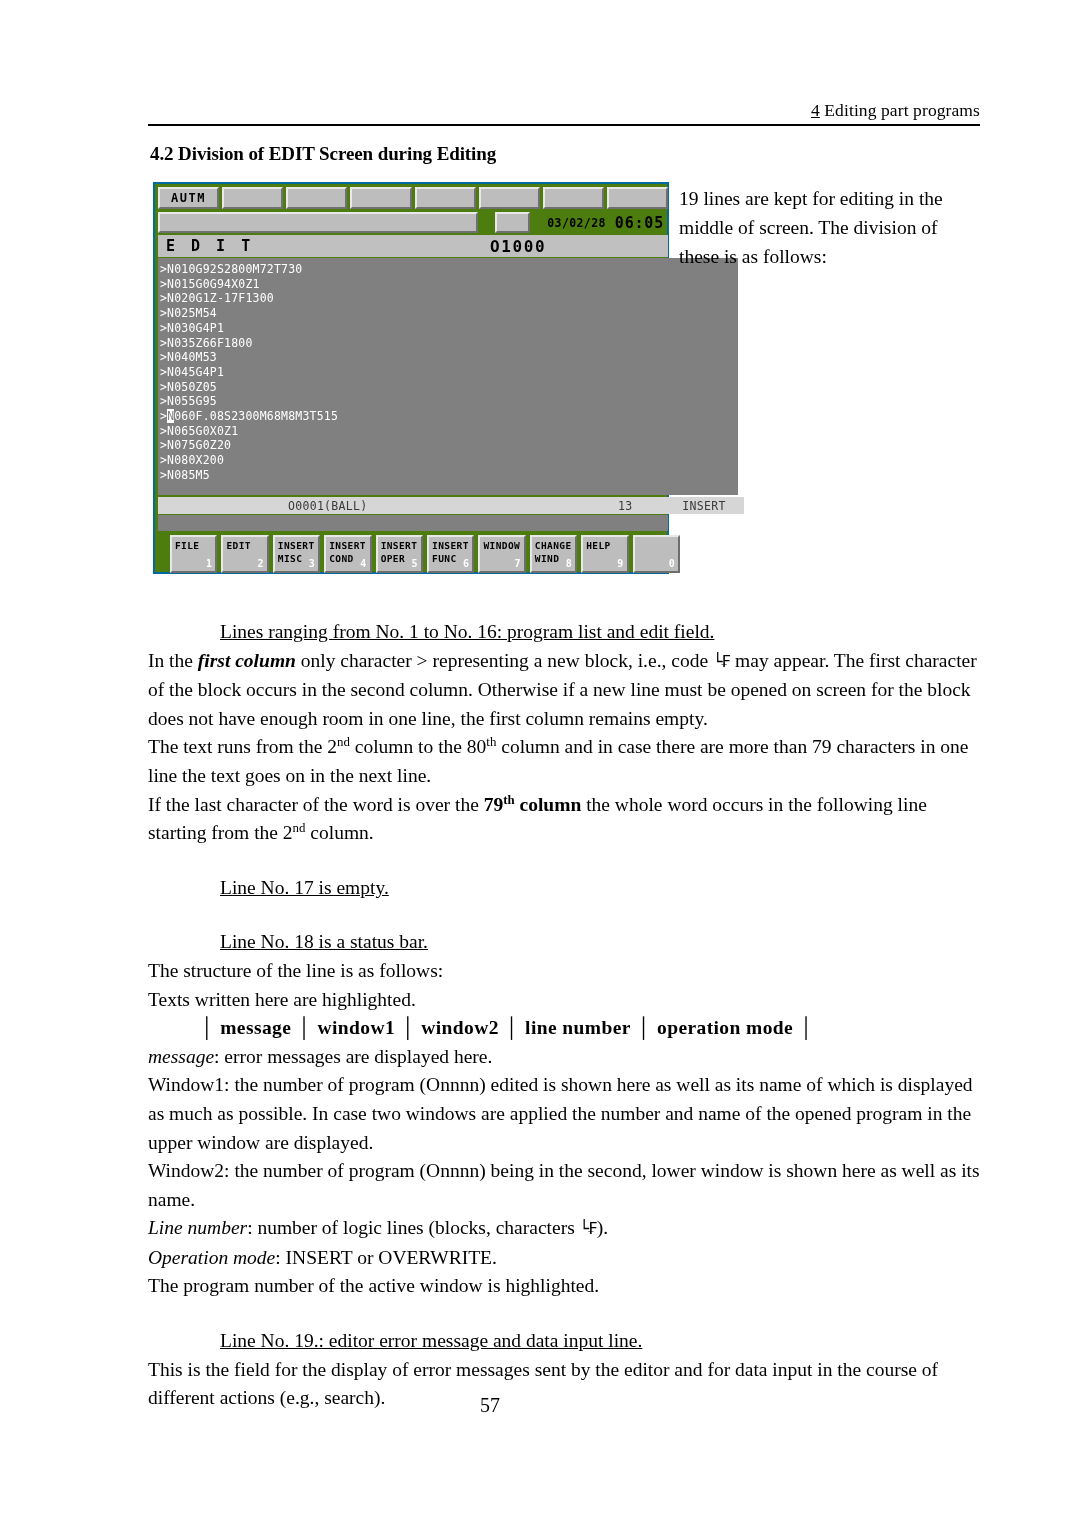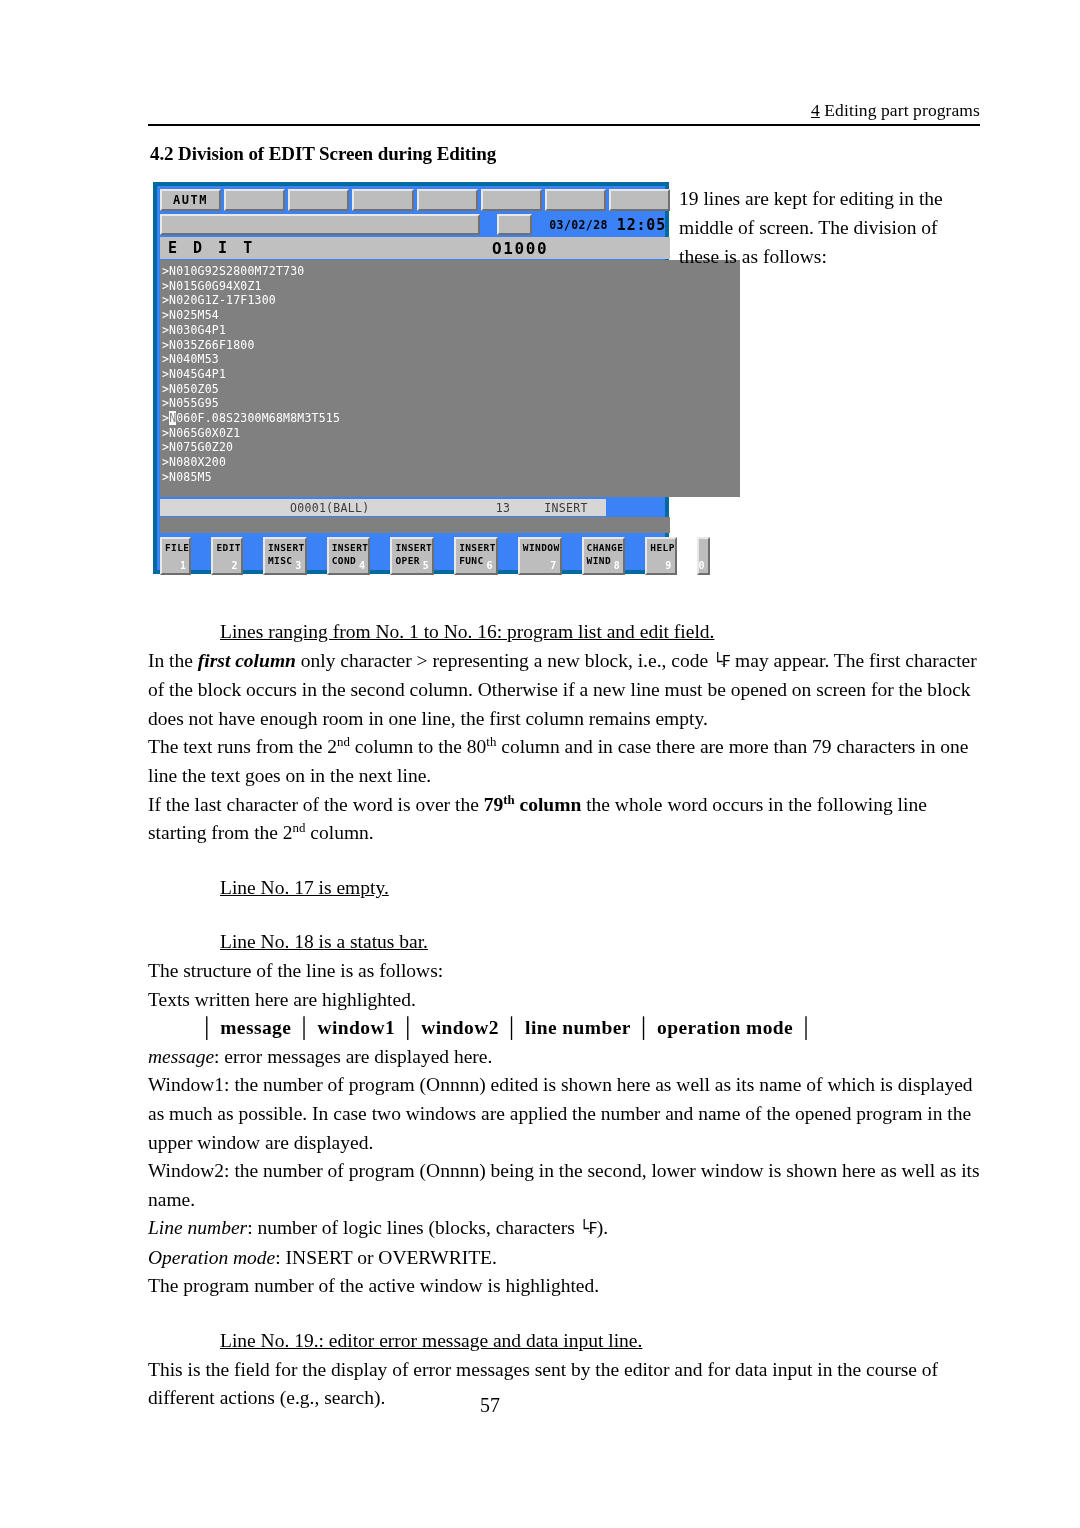--- a/index.html
+++ b/index.html
@@ -56,24 +56,24 @@
     letter-spacing: -0.1px;
   }
 
   
   .cnc {
     position: absolute;
     left: 153px;
     top: 182px;
     width: 516px;
     height: 392px;
-    background: #3b82f6;
+    background: #4d7c0f;
     font-family: "DejaVu Sans Mono", "Liberation Mono", monospace;
     box-sizing: border-box;
-    border: 4px solid #0369a1;
+    border: 2px solid #0369a1;
   }
 
   
   .cnc-tabs {
     position: absolute;
     left: 3px; top: 3px;
     width: 510px;
     height: 22px;
     display: flex;
     gap: 3px;
@@ -178,52 +178,52 @@
   }
   .cnc-line .cursor {
     background: #ffffff;
     color: #808080;
   }
 
   
   .cnc-status {
     position: absolute;
     left: 3px; top: 313px;
-    width: 446px;
+    width: 586px;
     height: 17px;
     background: #d6d6d6;
     display: flex;
     align-items: center;
     font-size: 11.5px;
     letter-spacing: 0.3px;
     color: #3a3a3a;
     box-sizing: border-box;
   }
   .st-msg   { width: 120px; }
   .st-win1  { flex: 1; text-align: left; padding-left: 10px; }
-  .st-num   { width: 46px; text-align: center; }
+  .st-num   { width: 46px; text-align: left; }
   .st-mode  { width: 80px; text-align: center; }
 
   
   .cnc-input {
     position: absolute;
     left: 3px; top: 331px;
     width: 510px;
     height: 16px;
     background: #808080;
   }
 
   
   .cnc-keys {
     position: absolute;
-    left: 3px; top: 351px;
+    left: 15px; top: 351px;
     width: 510px;
     height: 38px;
     display: flex;
-    gap: 20px;
+    gap: 4px;
   }
   .cnc-key {
     flex: 1 1 0;
     background: #bdbdbd;
     border-top: 2px solid #e8e8e8;
     border-left: 2px solid #e8e8e8;
     border-right: 2px solid #6e6e6e;
     border-bottom: 2px solid #6e6e6e;
     box-sizing: border-box;
     position: relative;
@@ -315,21 +315,21 @@
       <div class="cnc-tab"></div>
       <div class="cnc-tab"></div>
       <div class="cnc-tab"></div>
     </div>
 
     <div class="cnc-strip">
       <div class="cnc-msgbox"></div>
       <div class="cnc-smallbox"></div>
       <div class="cnc-dt">
         <span class="cnc-date">03/02/28</span>
-        <span class="cnc-time">12:05</span>
+        <span class="cnc-time">06:05</span>
       </div>
     </div>
 
     <div class="cnc-moderow">
       <span class="cnc-mode">E D I T</span>
       <span class="cnc-prog">O1000</span>
     </div>
 
     <div class="cnc-body">
         <div class="cnc-line">&gt;N010G92S2800M72T730</div>

